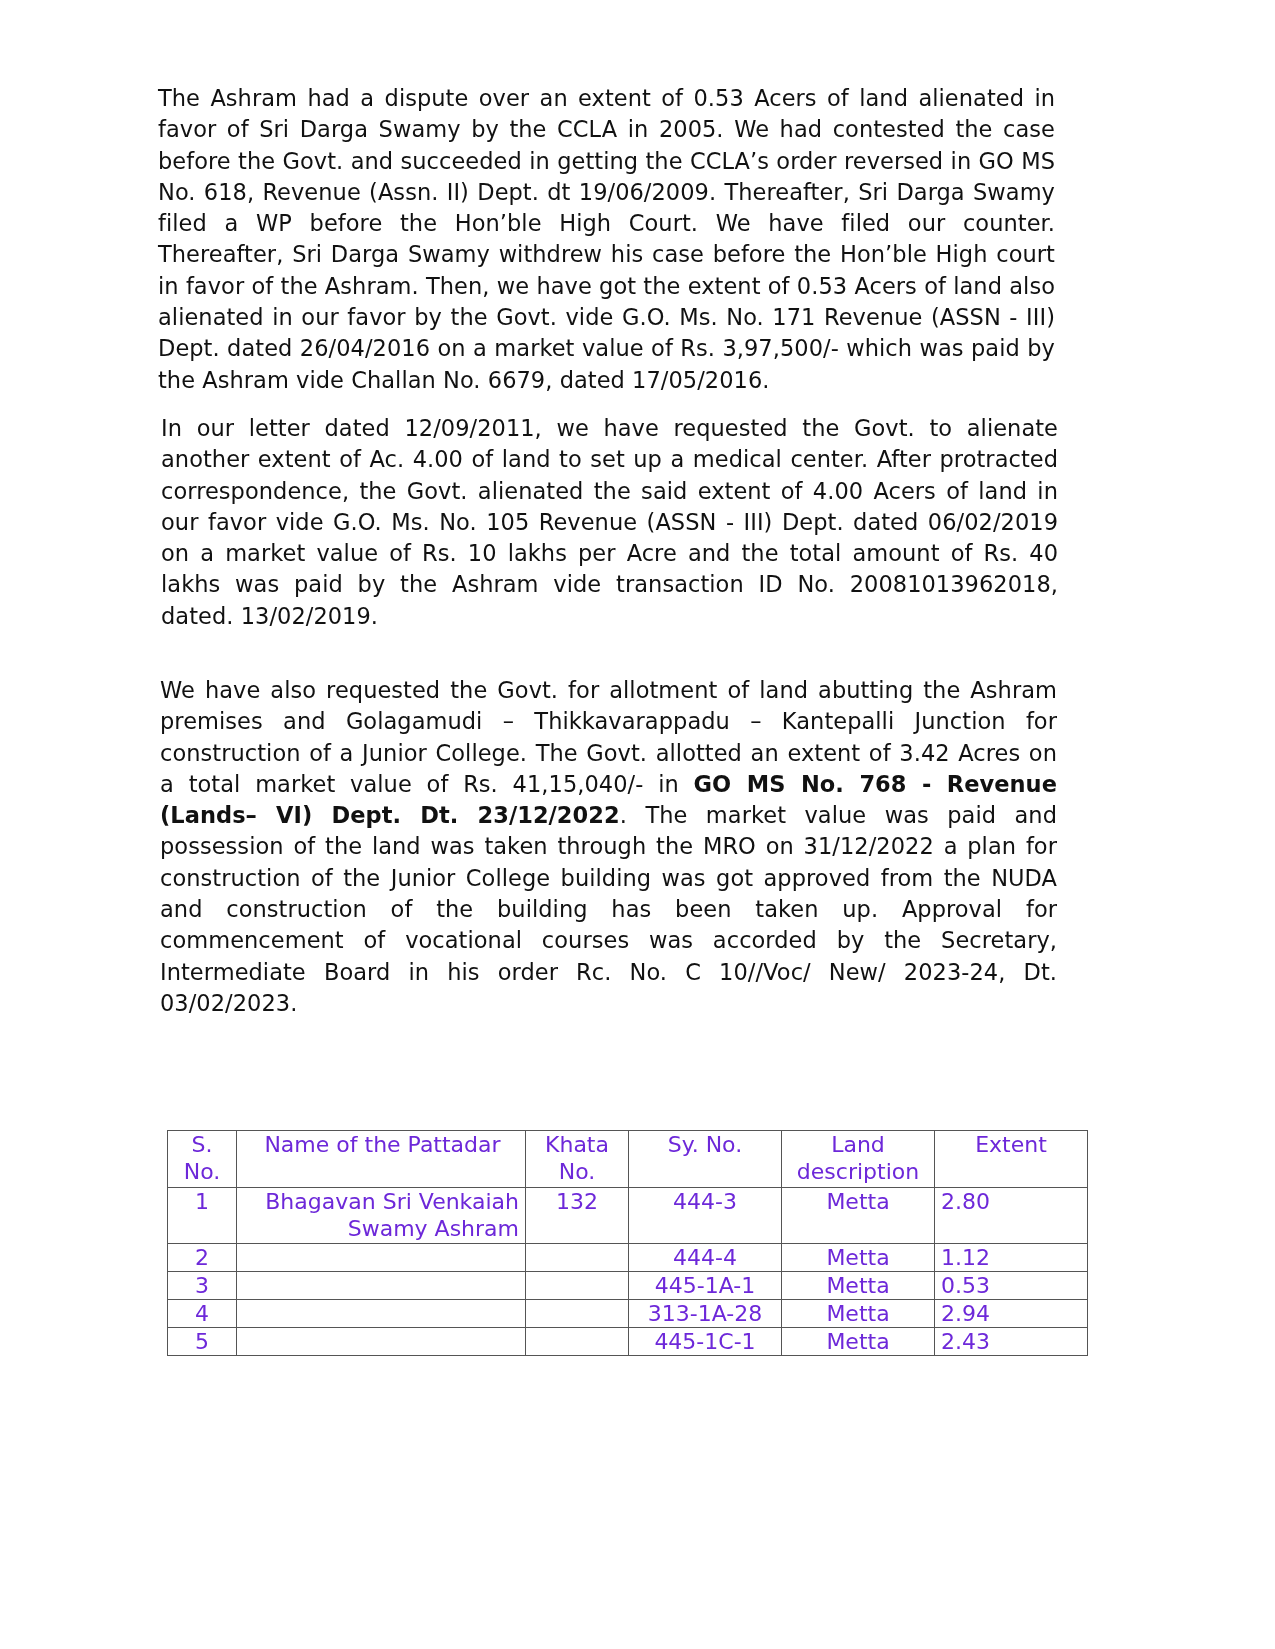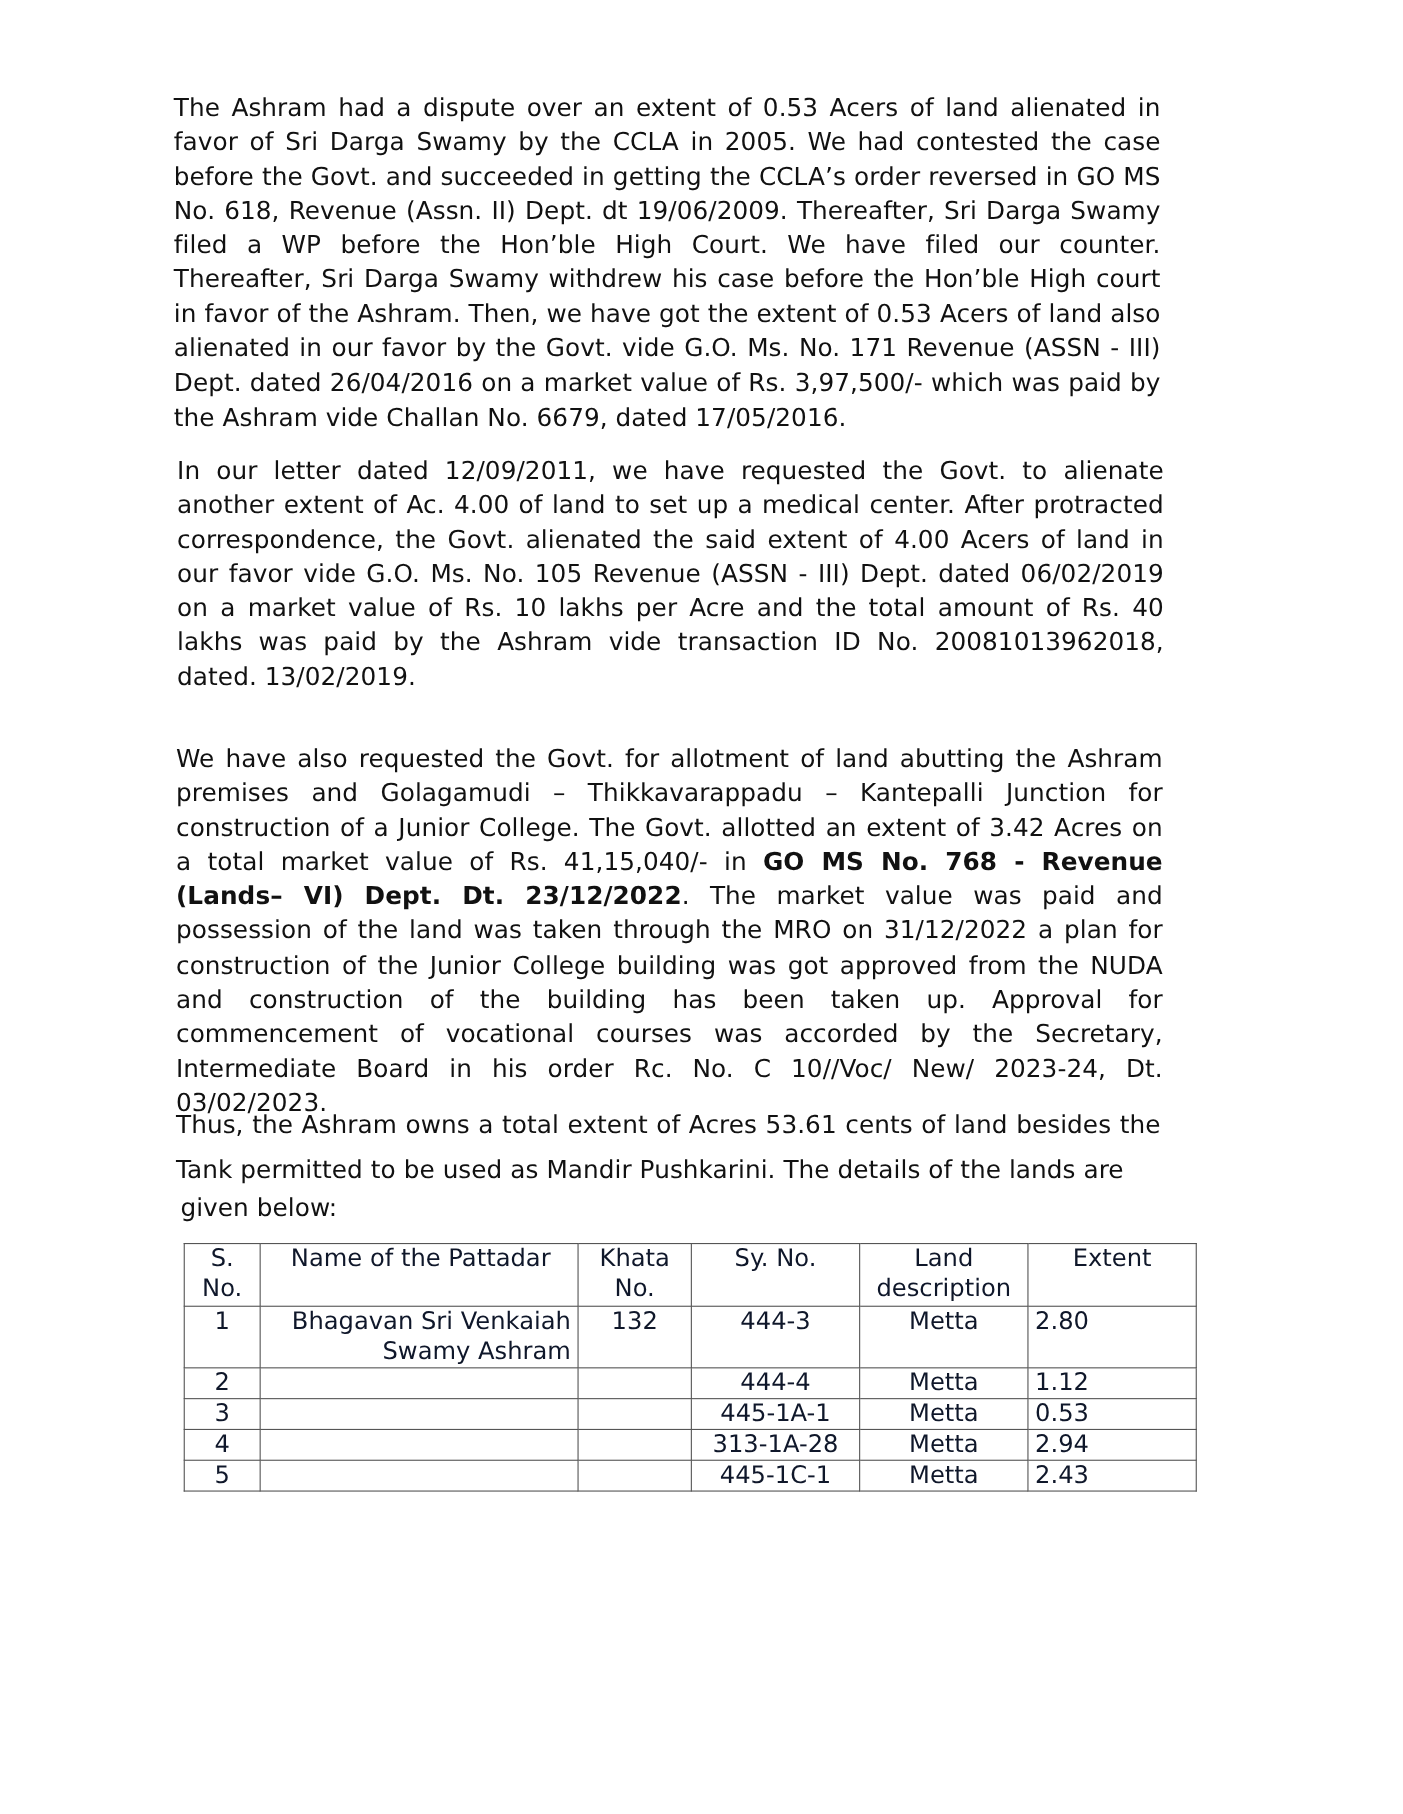--- a/index.html
+++ b/index.html
@@ -40,21 +40,21 @@
     .bold { font-weight: bold; }
 
     table.lands {
       position: absolute;
       left: 167px;
       top: 1130px;
       border-collapse: collapse;
       font-family: "DejaVu Sans", sans-serif;
       font-size: 22px;
       line-height: 27px;
-      color: #0f172a;
+      color: #6d28d9;
     }
     table.lands th, table.lands td {
       border: 1.5px solid #555555;
       padding: 0 6px;
       vertical-align: top;
       font-weight: normal;
     }
     table.lands th { height: 56px; }
     table.lands tr.r1 td { height: 55px; }
     table.lands tr.rs td { height: 27px; }
@@ -70,22 +70,20 @@
 <body>
 
 <div class="page">
 
   <p id="p1" class="para">The Ashram had a dispute over an extent of 0.53 Acers of land alienated in favor of Sri Darga Swamy by the CCLA in 2005. We had contested the case before the Govt. and succeeded in getting the CCLA’s order reversed in GO MS No. 618, Revenue (Assn. II) Dept. dt 19/06/2009. Thereafter, Sri Darga Swamy filed a WP before the Hon’ble High Court. We have filed our counter. Thereafter, Sri Darga Swamy withdrew his case before the Hon’ble High court in favor of the Ashram. Then, we have got the extent of 0.53 Acers of land also alienated in our favor by the Govt. vide G.O. Ms. No. 171 Revenue (ASSN - III) Dept. dated 26/04/2016 on a market value of Rs. 3,97,500/- which was paid by the Ashram vide Challan No. 6679, dated 17/05/2016.</p>
 
   <p id="p2" class="para">In our letter dated 12/09/2011, we have requested the Govt. to alienate another extent of Ac. 4.00 of land to set up a medical center. After protracted correspondence, the Govt. alienated the said extent of 4.00 Acers of land in our favor vide G.O. Ms. No. 105 Revenue (ASSN - III) Dept. dated 06/02/2019 on a market value of Rs. 10 lakhs per Acre and the total amount of Rs. 40 lakhs was paid by the Ashram vide transaction ID No. 20081013962018, dated. 13/02/2019.</p>
 
   <p id="p3" class="para"><span>We have also requested the Govt. for allotment of land abutting the Ashram premises and Golagamudi – Thikkavarappadu – Kantepalli Junction for construction of a Junior College. The Govt. allotted an extent of 3.42 Acres on a total market value of Rs. 41,15,040/- in </span><span class="bold">GO MS No. 768 - Revenue (Lands– VI) Dept. Dt. 23/12/2022</span><span>. The market value was paid and possession of the land was taken through the MRO on 31/12/2022 a plan for construction of the Junior College building was got approved from the NUDA and construction of the building has been taken up. Approval for commencement of vocational courses was accorded by the Secretary, Intermediate Board in his order Rc. No. C 10//Voc/ New/ 2023-24, Dt. 03/02/2023.</span></p>
 
-  <p id="p4" class="para">Thus, the Ashram owns a total extent of Acres 53.61 cents of land besides the Tank permitted to be used as Mandir Pushkarini. The details of the lands are</p>
-  <p id="p4b" class="para">given below:</p>
 
   <table class="lands">
     <thead>
       <tr>
         <th class="c-sno">S. No.</th>
         <th class="c-name c-name-h">Name of the Pattadar</th>
         <th class="c-khata">Khata No.</th>
         <th class="c-sy">Sy. No.</th>
         <th class="c-land">Land description</th>
         <th class="c-ext">Extent</th>

